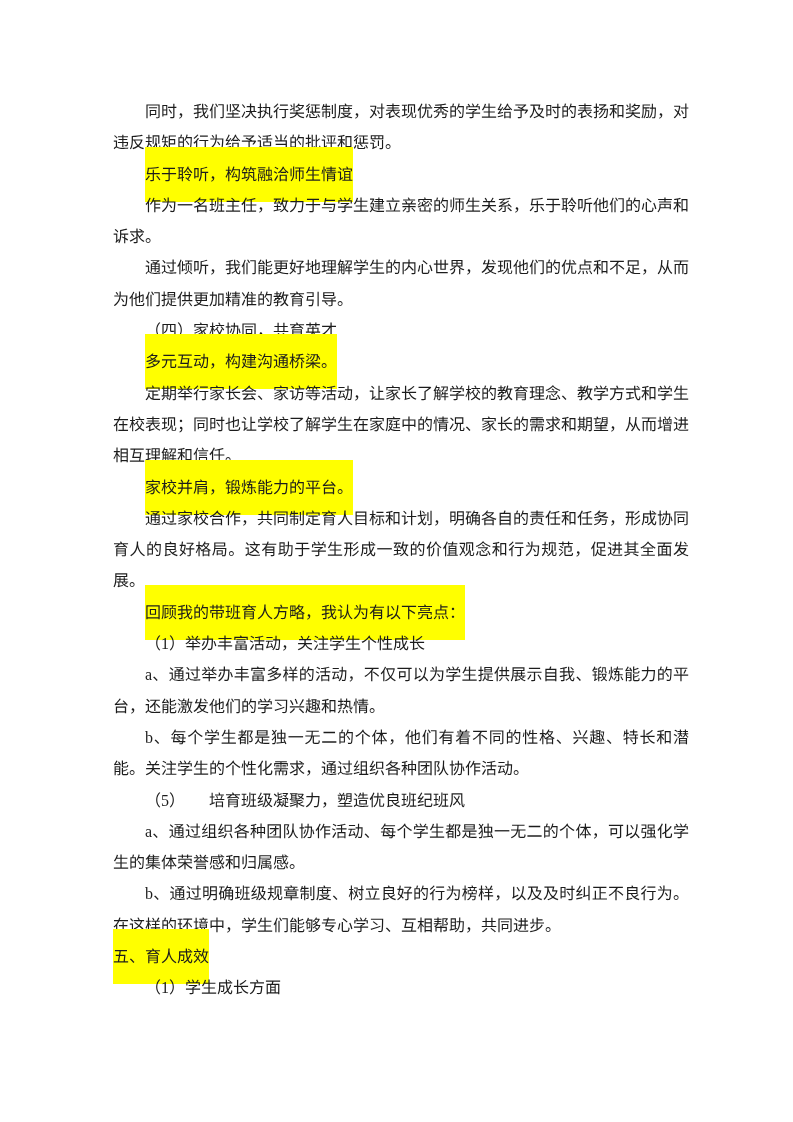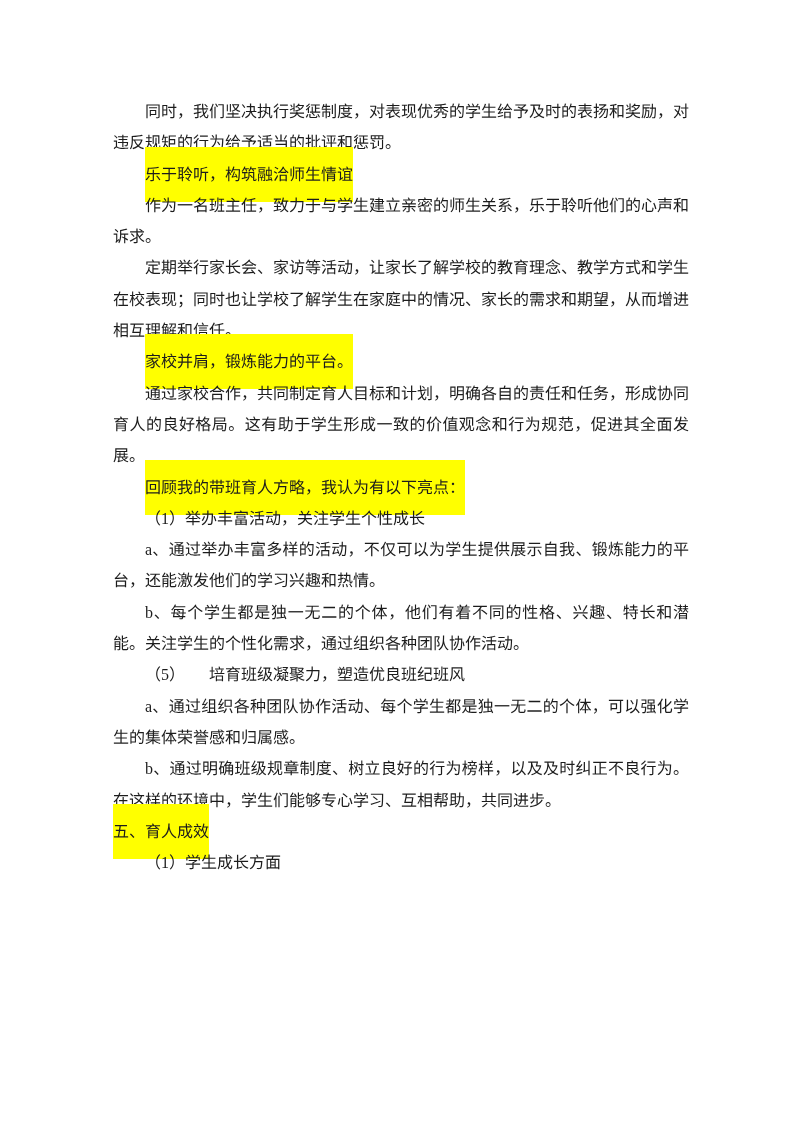--- a/index.html
+++ b/index.html
@@ -41,22 +41,25 @@
 <body>
 
 <div class="page">
   <div class="doc" id="doc">
   <p class="para indent"><span class="para-text">同时，我们坚决执行奖惩制度，对表现优秀的学生给予及时的表扬和奖励，对违反规矩的行为给予适当的批评和惩罚。</span></p>
 
   <p class="para indent"><span class="para-text hl">乐于聆听，构筑融洽师生情谊</span></p>
 
   <p class="para indent"><span class="para-text">作为一名班主任，致力于与学生建立亲密的师生关系，乐于聆听他们的心声和诉求。</span></p>
 
+  <p class="para indent"><span class="para-text">通过倾听，我们能更好地理解学生的内心世界，发现他们的优点和不足，从而为他们提供更加精准的教育引导。</span></p>
 
+  <p class="para indent"><span class="para-text">（四）家校协同，共育英才</span></p>
 
+  <p class="para indent"><span class="para-text hl">多元互动，构建沟通桥梁。</span></p>
 
   <p class="para indent"><span class="para-text">定期举行家长会、家访等活动，让家长了解学校的教育理念、教学方式和学生在校表现；同时也让学校了解学生在家庭中的情况、家长的需求和期望，从而增进相互理解和信任。</span></p>
 
   <p class="para indent"><span class="para-text hl">家校并肩，锻炼能力的平台。</span></p>
 
   <p class="para indent"><span class="para-text">通过家校合作，共同制定育人目标和计划，明确各自的责任和任务，形成协同育人的良好格局。这有助于学生形成一致的价值观念和行为规范，促进其全面发展。</span></p>
 
   <p class="para indent"><span class="para-text hl">回顾我的带班育人方略，我认为有以下亮点：</span></p>
 
   <p class="para indent"><span class="para-text">（1）举办丰富活动，关注学生个性成长</span></p>

